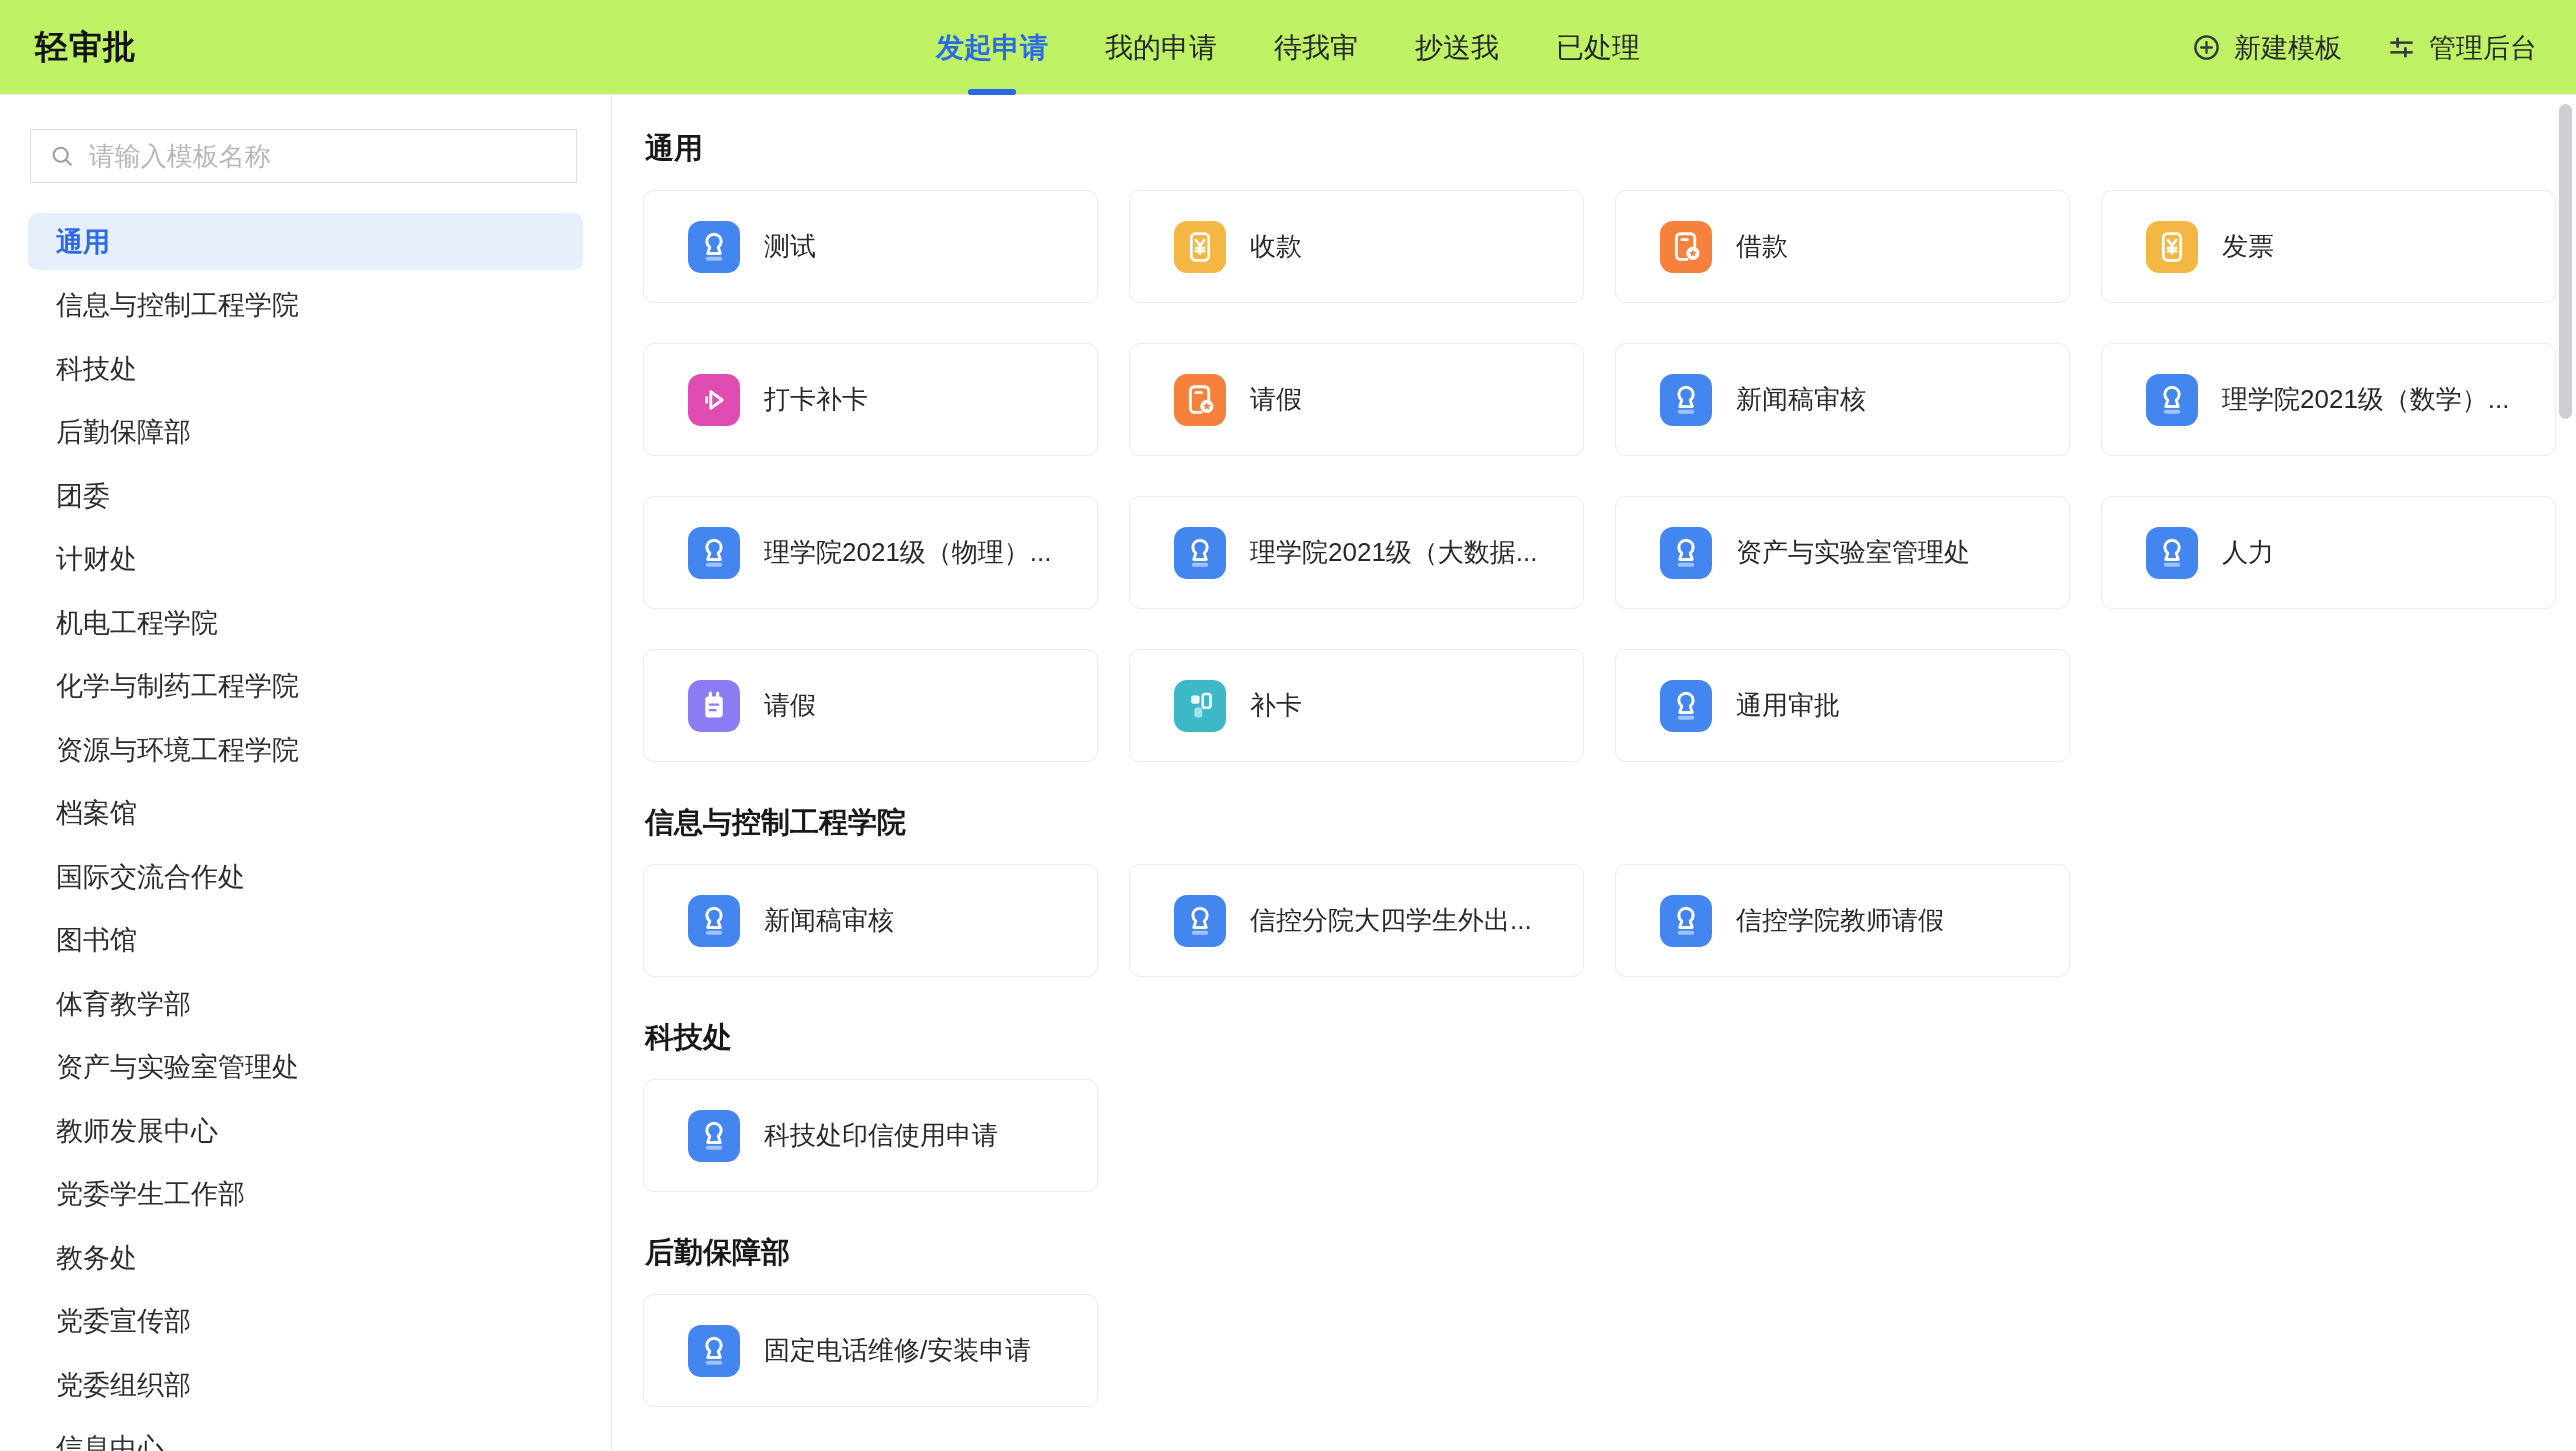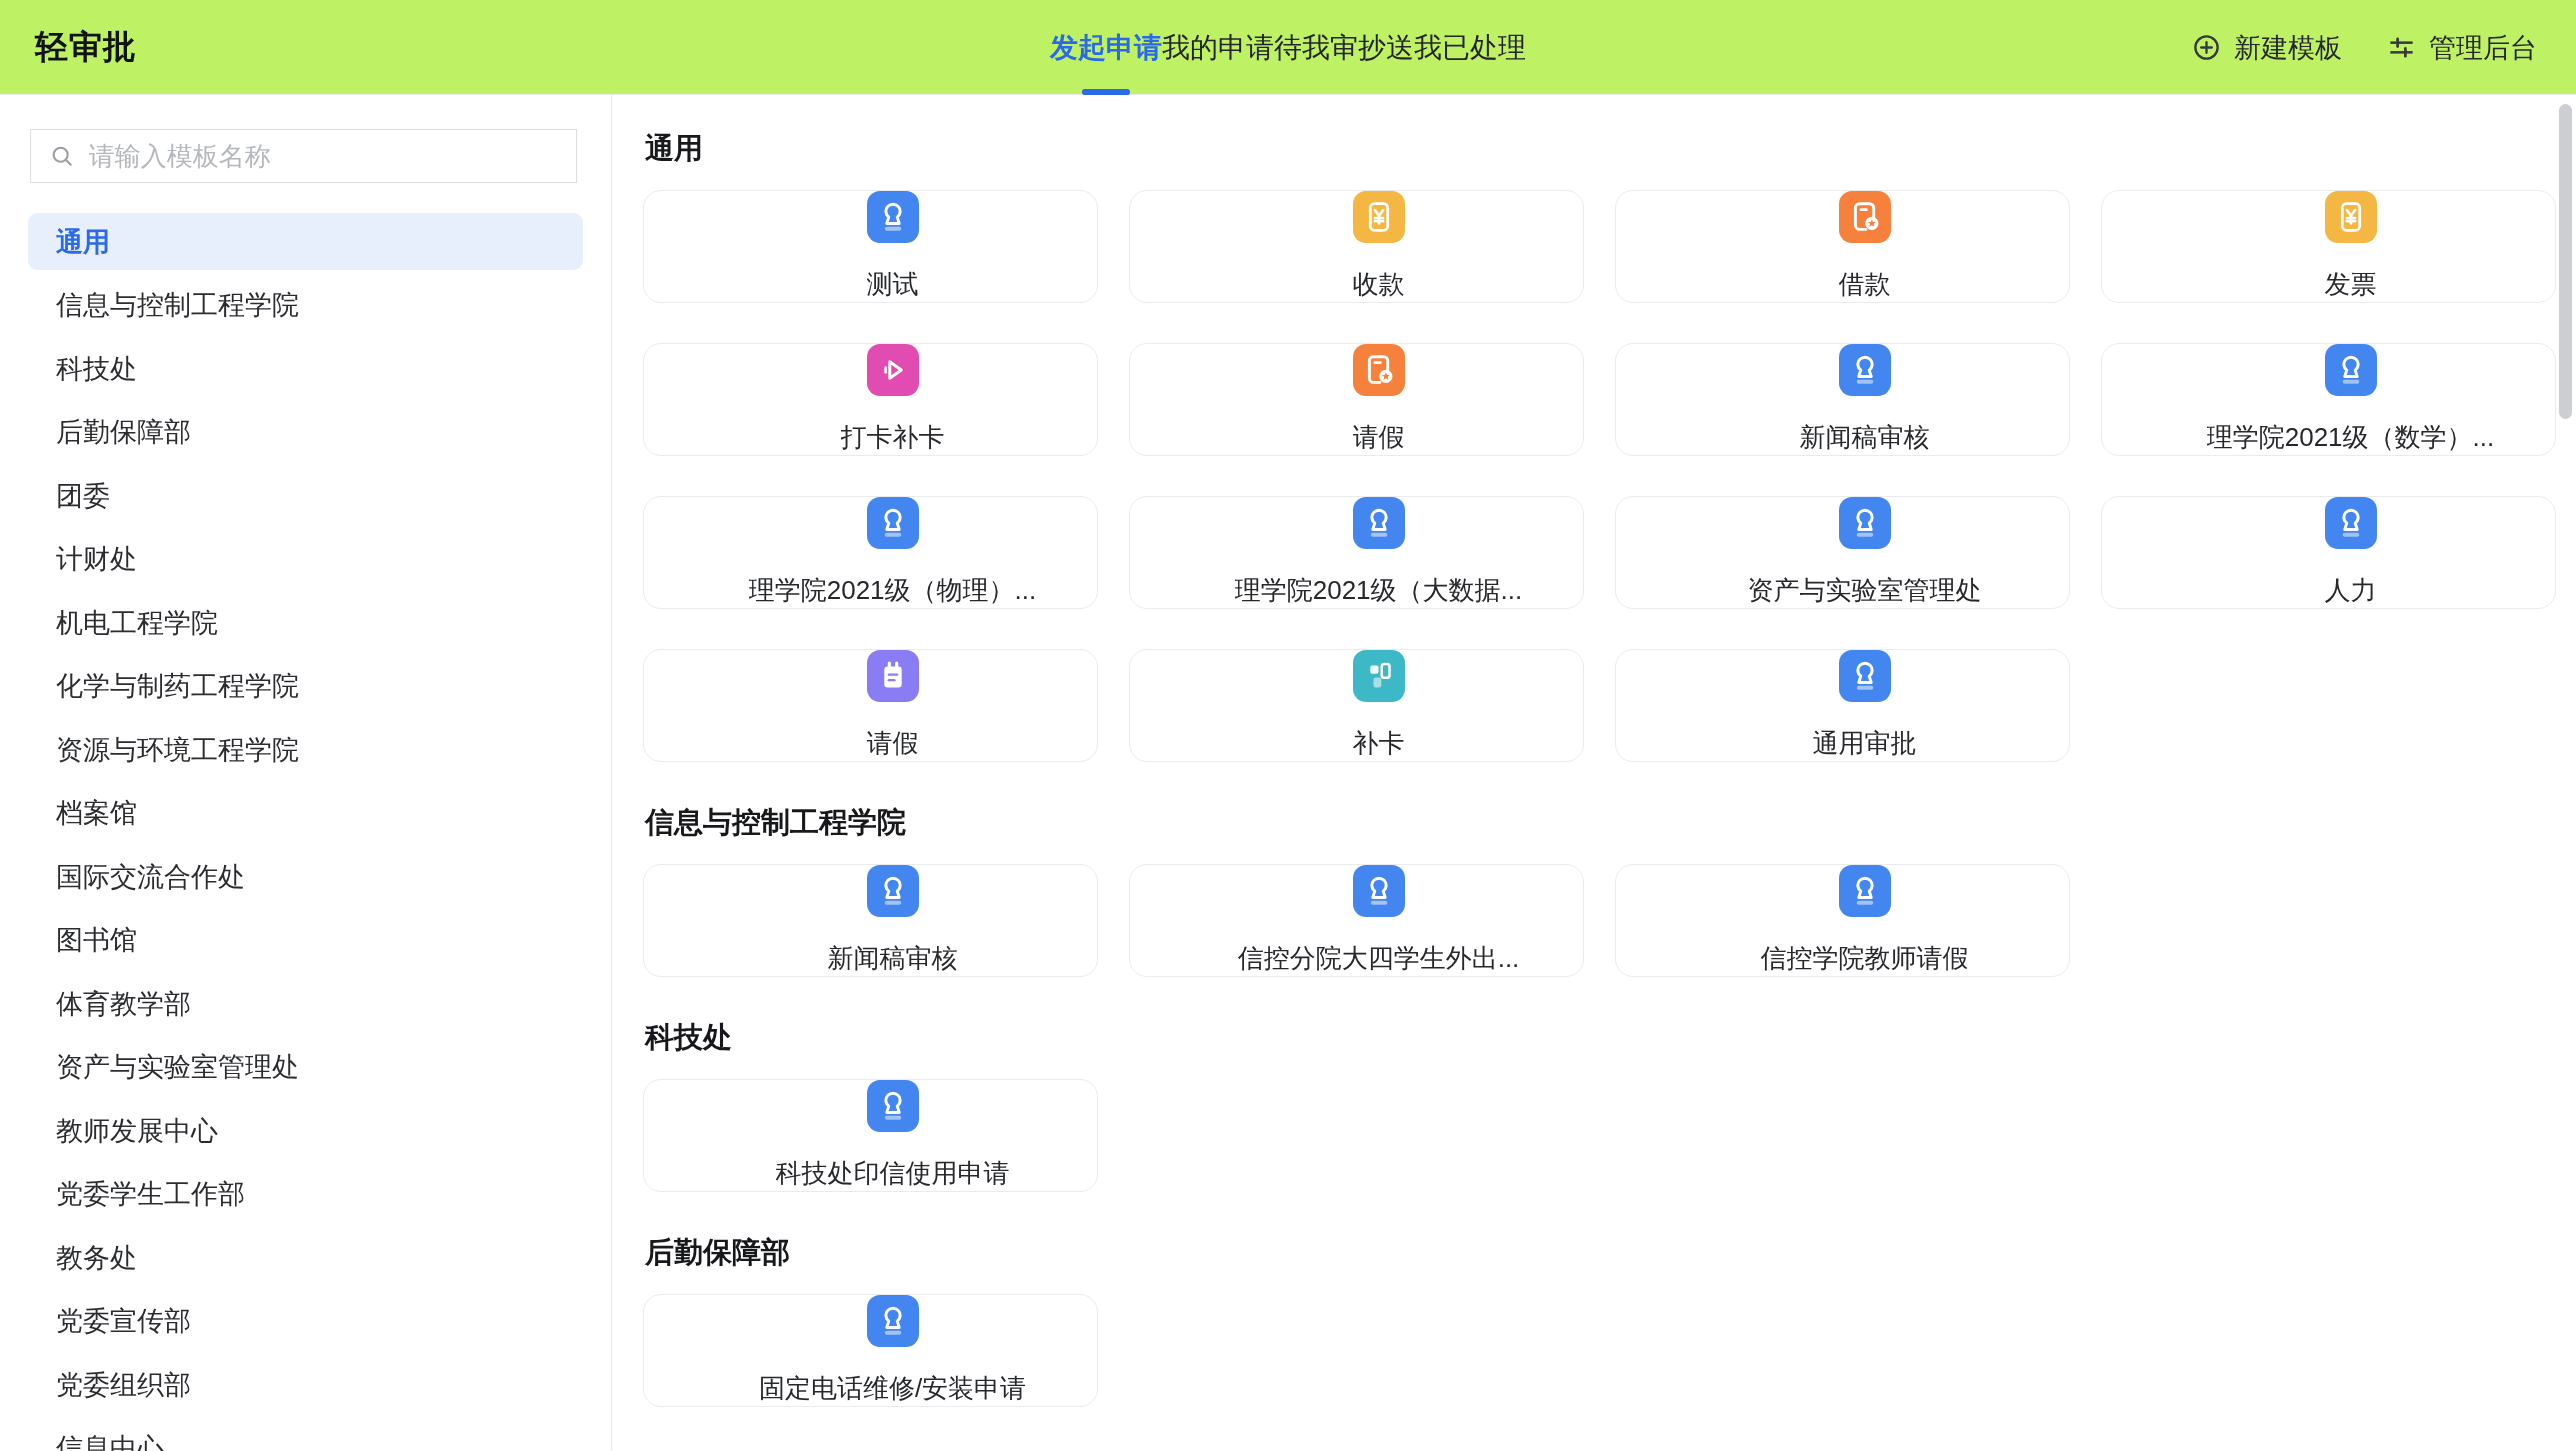--- a/index.html
+++ b/index.html
@@ -17,21 +17,21 @@
     position: absolute; top: 0; left: 0; right: 0; height: 95px;
     background: #bef264; border-bottom: 0.9px solid #ebecee;
   }
   .logo {
     position: absolute; left: 35px; top: 0; height: 95px;
     display: flex; align-items: center;
     font-size: 33px; font-weight: bold; color: #121315; letter-spacing: 0.9px;
   }
   .tabs {
     position: absolute; left: 50%; transform: translateX(-50%);
-    height: 95px; display: flex; align-items: stretch;
+    height: 95px; display: flex; gap: 57px; align-items: stretch;
   }
   .tab { position: relative; display: flex; align-items: center; font-size: 28px; color: #23252a; cursor: pointer; white-space: nowrap; }
   .tab.active .tab-label { color: #2a6ae9; font-weight: bold; }
   .tab-underline { display: none; }
   .tab.active .tab-underline {
     display: block; position: absolute; bottom: 0; left: 50%; transform: translateX(-50%);
     width: 48px; height: 5.6px; border-radius: 2.8px; background: #2a6ae9;
   }
   .header-actions { position: absolute; right: 39px; top: 0; height: 95px; display: flex; gap: 44px; align-items: center; }
   .hbtn { display: flex; align-items: center; gap: 12px; font-size: 27px; color: #26282c; cursor: pointer; white-space: nowrap; }
@@ -60,22 +60,22 @@
 
   
   .content {
     position: absolute; top: 95px; left: 612px; right: 0; bottom: 0;
     padding: 37px 22px 0 31px; overflow: hidden; background: #fff;
   }
   .section { margin-bottom: 44px; }
   .section-title { font-size: 29px; line-height: 33px; font-weight: bold; color: #17181b; margin: 0 0 25px 1.9px; }
   .card-grid { display: grid; grid-template-columns: repeat(4, 455px); gap: 40px 31px; }
   .card {
-    height: 113px; background: #fff; border: 0.9px solid #e9ebee; border-radius: 18px;
-    display: flex; align-items: center; padding-left: 44px; gap: 24px; cursor: pointer; overflow: hidden; flex-direction: column;
+    height: 113px; background: #fff; border: 0.9px solid #e9ebee; border-radius: 11px;
+    display: flex; align-items: center; padding-left: 44px; gap: 24px; cursor: pointer; overflow: hidden;
   }
   .tpl-icon {
     width: 52px; height: 52px; border-radius: 13px; flex: none;
     display: flex; align-items: center; justify-content: center;
   }
   .tpl-icon svg { width: 44px; height: 44px; display: block; }
   .card-label { font-size: 26px; color: #26282c; white-space: nowrap; overflow: hidden; }
 
   
   .scroll-thumb {

